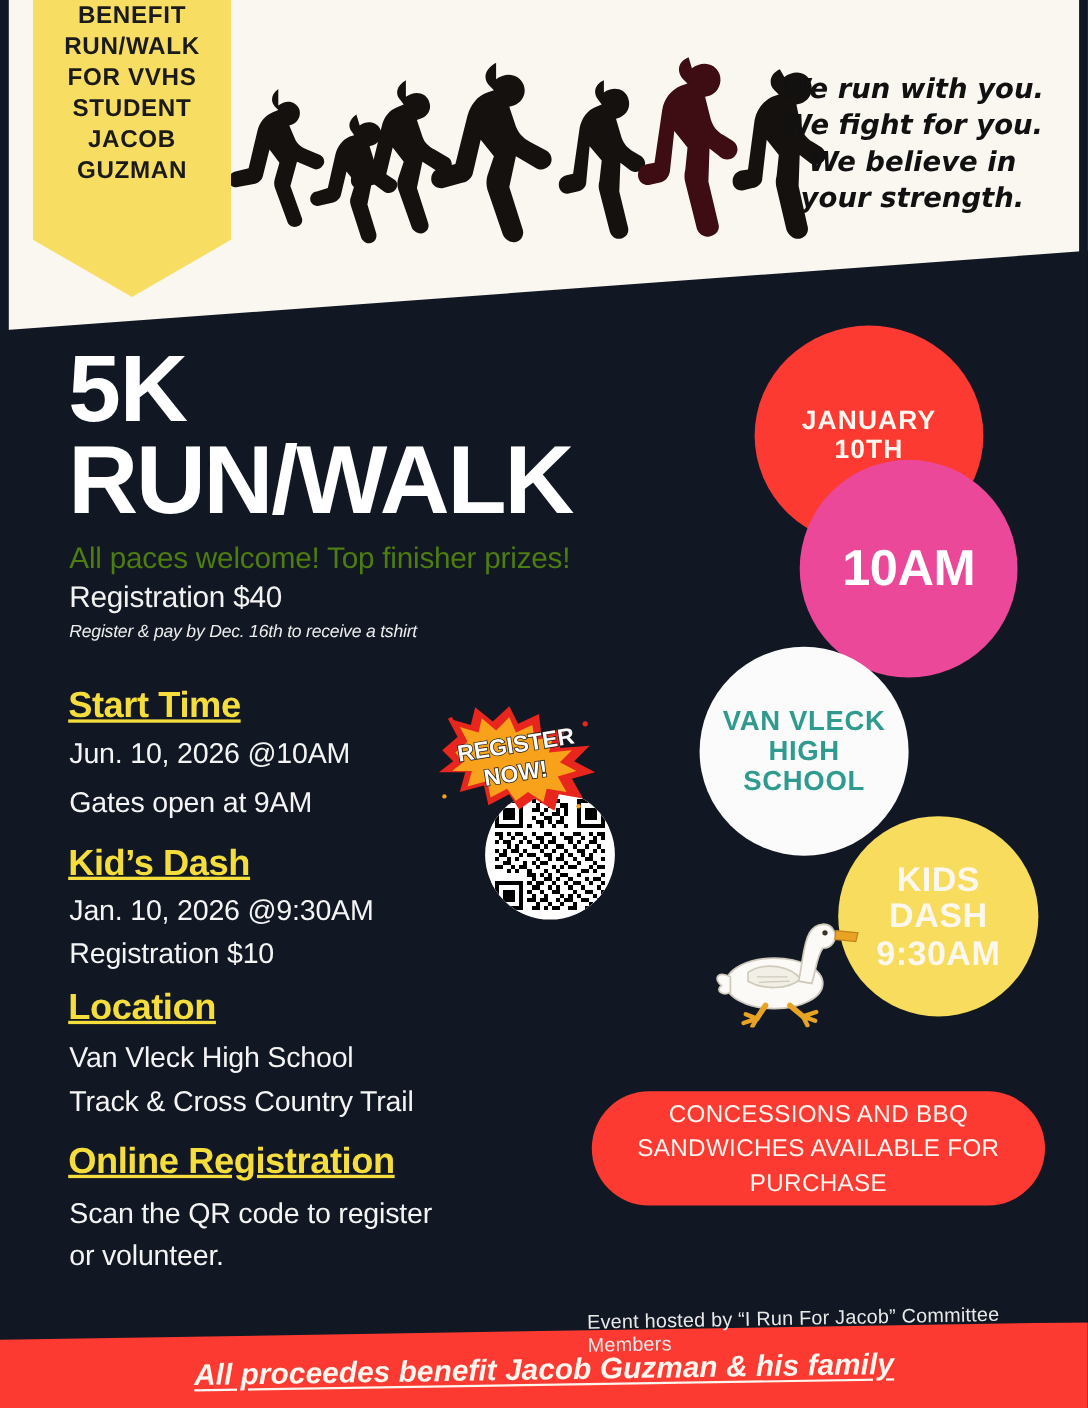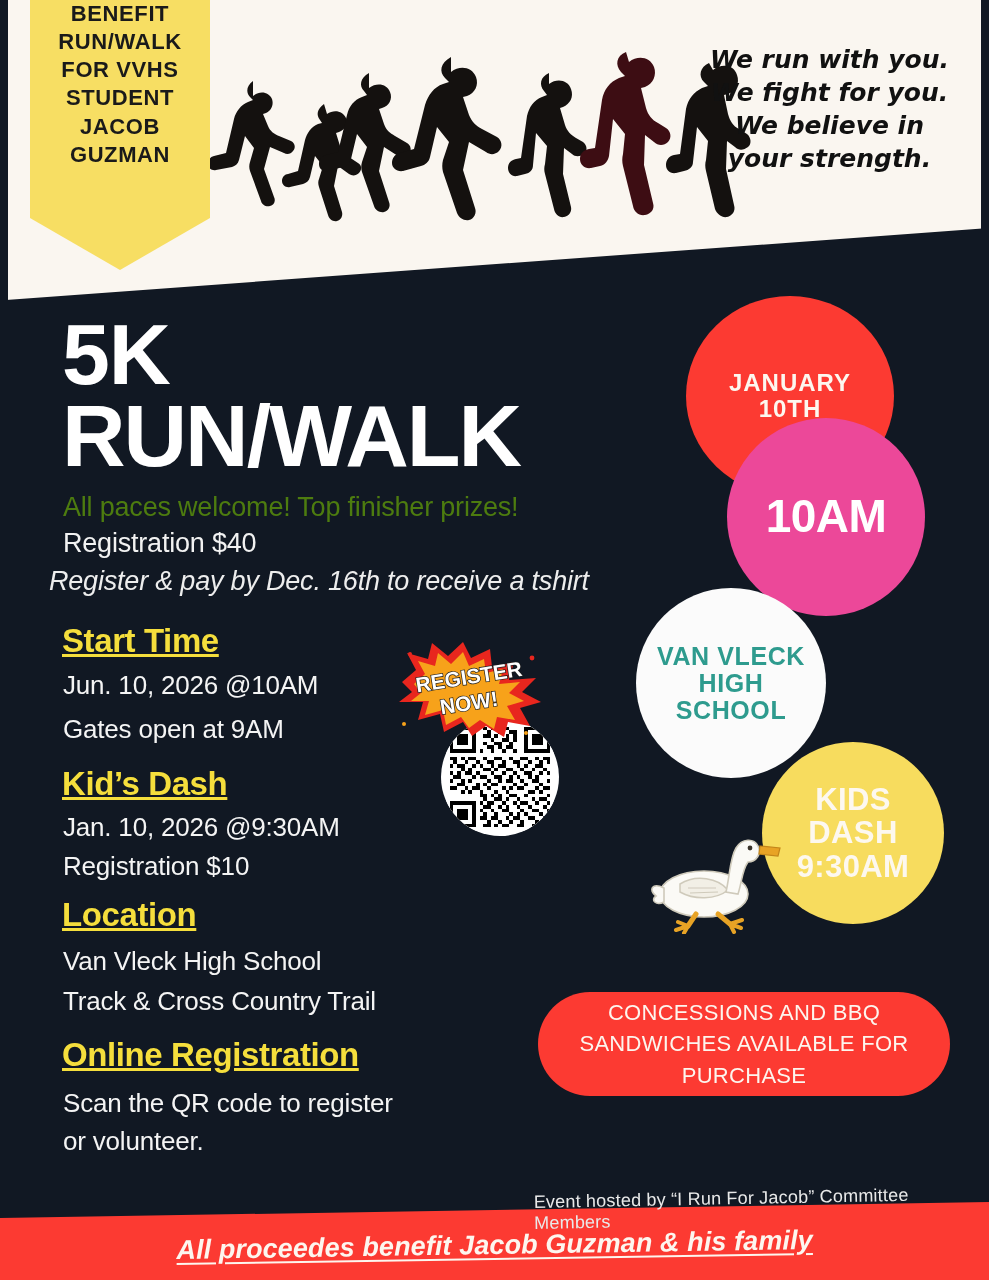--- a/index.html
+++ b/index.html
@@ -57,21 +57,21 @@
     line-height:1.28;
     letter-spacing:0.6px;
     color:#1a1a1a;
     text-align:center;
     white-space:pre-line;
   }
 
   
   .tagline {
     position:absolute;
-    right:32px; top:43px;
+    right:32px; top:64px;
     width:255px;
     z-index:6;
     font-family:"DejaVu Sans", sans-serif;
     font-style:italic;
     font-weight:bold;
     font-size:25px;
     line-height:1.32;
     color:#111;
     text-align:center;
     white-space:pre-line;
@@ -117,22 +117,22 @@
     position:absolute; left:63px; top:492px;
     font-size:27px; color:#4d7c0f; font-weight:400;
     letter-spacing:-0.2px;
   }
   .sub2 {
     position:absolute; left:63px; top:528px;
     font-size:27px; color:#f2f2f2; font-weight:400;
     letter-spacing:-0.2px;
   }
   .sub3 {
-    position:absolute; left:49px; top:566px;
-    font-size:27px; color:#ededed; font-style:italic; font-weight:400;
+    position:absolute; left:63px; top:566px;
+    font-size:16px; color:#ededed; font-style:italic; font-weight:400;
     letter-spacing:-0.2px;
   }
 
   
   .info-h {
     position:absolute; left:62px;
     font-weight:bold; font-size:33px;
     color:#f5de3c;
     letter-spacing:-0.4px;
     text-decoration:underline;

